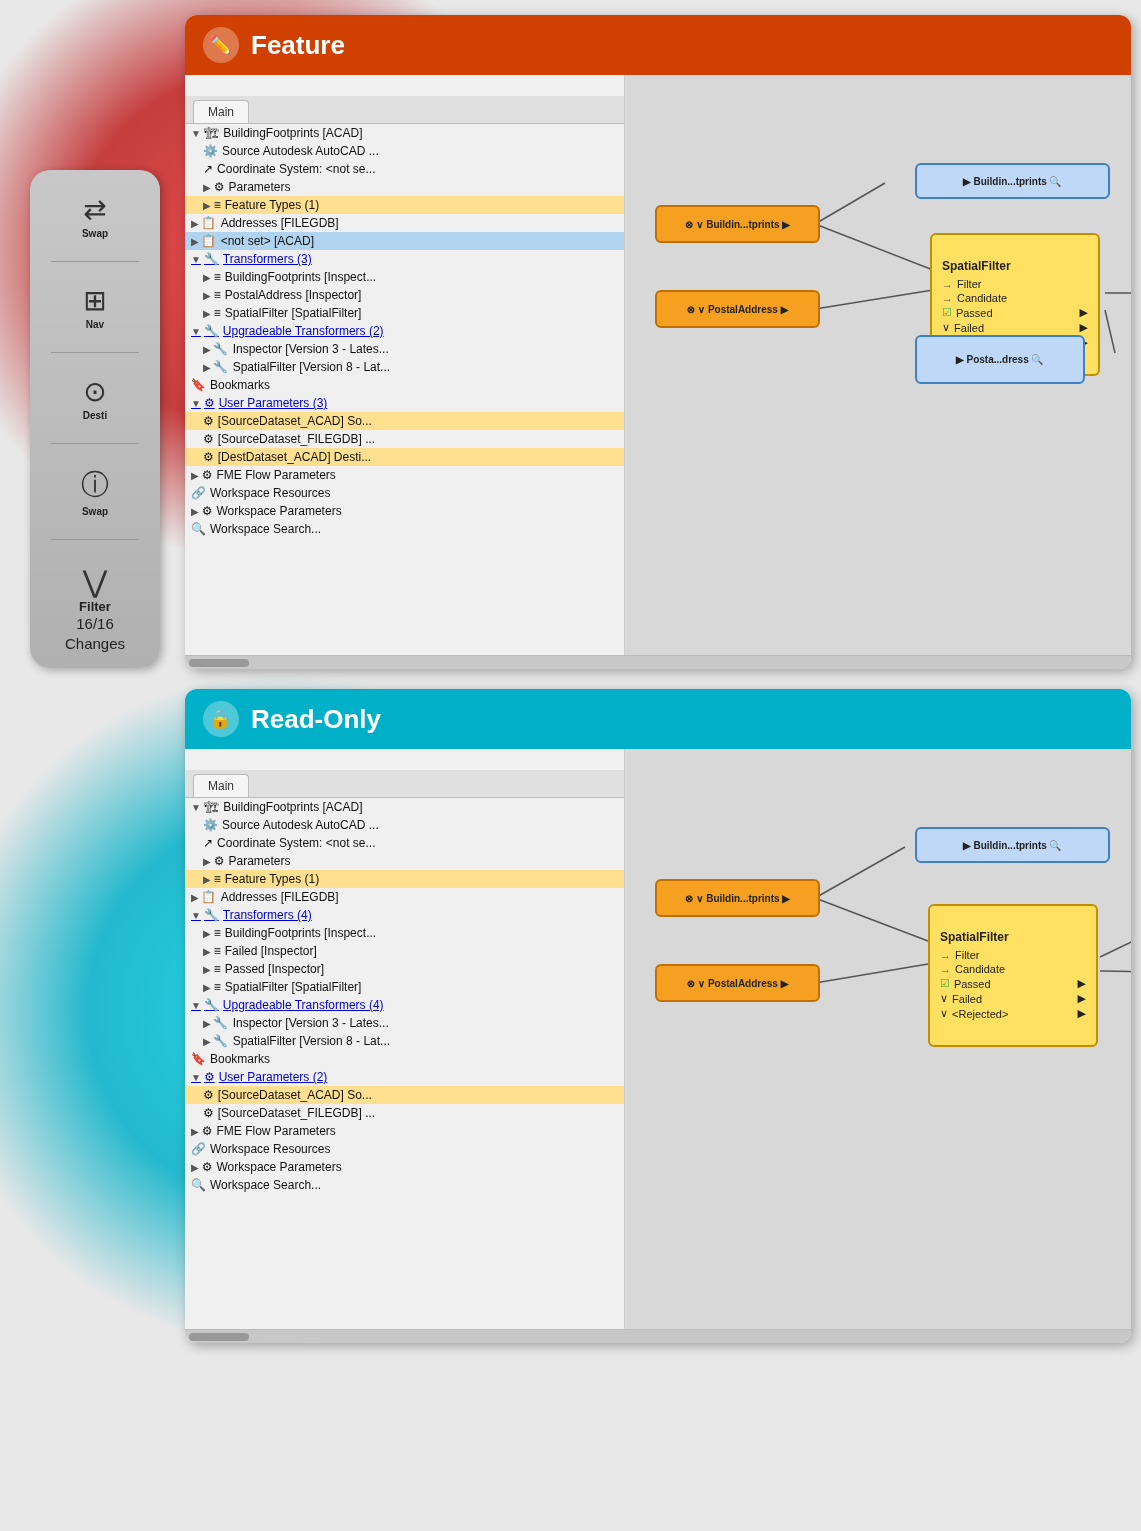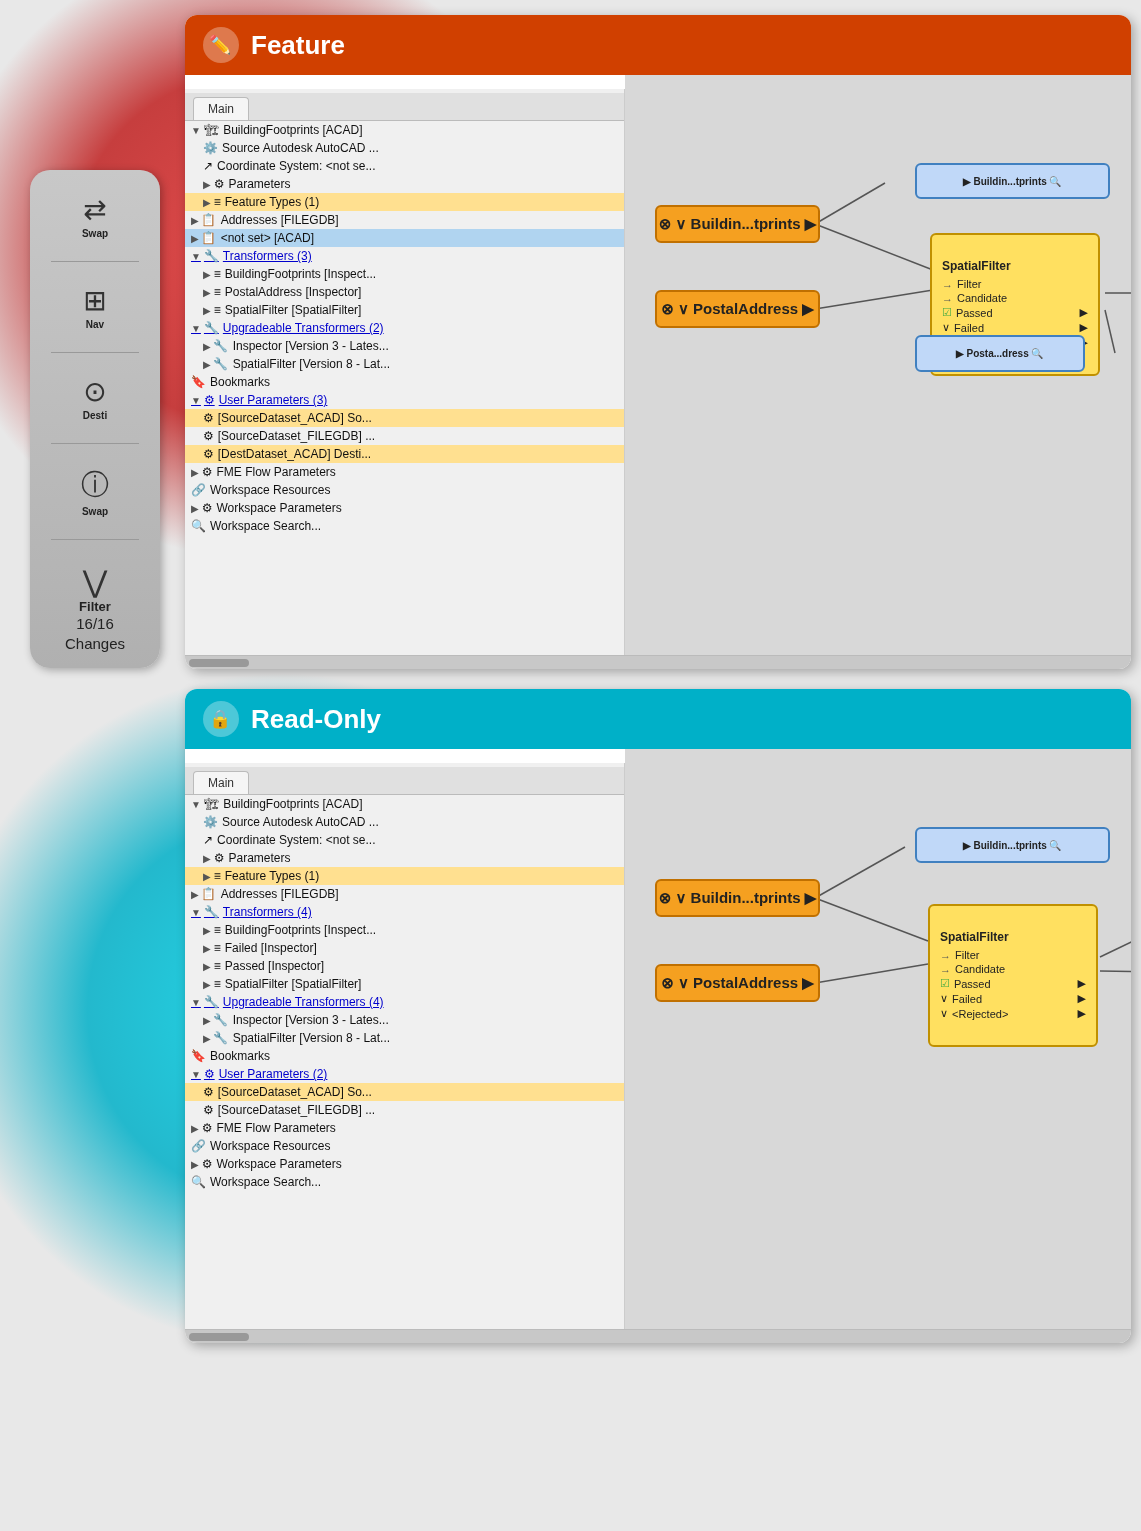--- a/index.html
+++ b/index.html
@@ -138,22 +138,21 @@
       display: flex;
       height: 580px;
     }
 
     
     .tree-pane {
       width: 440px;
       background: #f0f0f0;
       border-right: 1px solid #ccc;
       overflow-y: auto;
-      padding: 4px 0;
-      margin-top: 14px;
+      padding: 21px 0;
     }
 
     
     .tab-bar {
       display: flex;
       background: #e0e0e0;
       border-bottom: 1px solid #bbb;
       padding: 4px 8px 0;
     }
     .tab {
@@ -192,21 +191,21 @@
     .tree-item.highlighted-blue { background: #b0d4f0; }
     .tree-item.underline a, .tree-item.underline { text-decoration: underline; color: #0000cc; }
 
     
     .canvas-node {
       position: absolute;
       border-radius: 6px;
       display: flex;
       align-items: center;
       justify-content: center;
-      font-size: 15px;
+      font-size: 10px;
       font-weight: bold;
       white-space: nowrap;
       cursor: pointer;
     }
     .node-orange {
       background: #f5a020;
       border: 2px solid #c07000;
       color: #222;
     }
     .node-blue-outline {
@@ -365,21 +364,21 @@
           <div class="sf-row"><span class="arrow-right">→</span> Candidate</div>
           <div class="sf-row"><span class="check">☑</span> Passed <span style="margin-left:auto">▶</span></div>
           <div class="sf-row"><span>∨</span> Failed <span style="margin-left:auto">▶</span></div>
           <div class="sf-row"><span>∨</span> &lt;Rejected&gt; <span style="margin-left:auto">▶</span></div>
         </div>
 
         <div class="canvas-node node-orange" style="left:30px; top:215px; width:165px; height:38px; padding:0 8px;">
           ⊗ ∨ PostalAddress ▶
         </div>
 
-        <div class="canvas-node node-blue-outline" style="left:290px; top:260px; width:170px; height:37px; padding:0 8px; font-size:10px;">
+        <div class="canvas-node node-blue-outline" style="left:290px; top:260px; width:170px; height:49px; padding:0 8px; font-size:10px;">
           ▶ Posta...dress 🔍
         </div>
 
       </div>
     </div>
     <div class="scroll-bar-area">
       <div class="scroll-thumb"></div>
     </div>
   </div>
 

